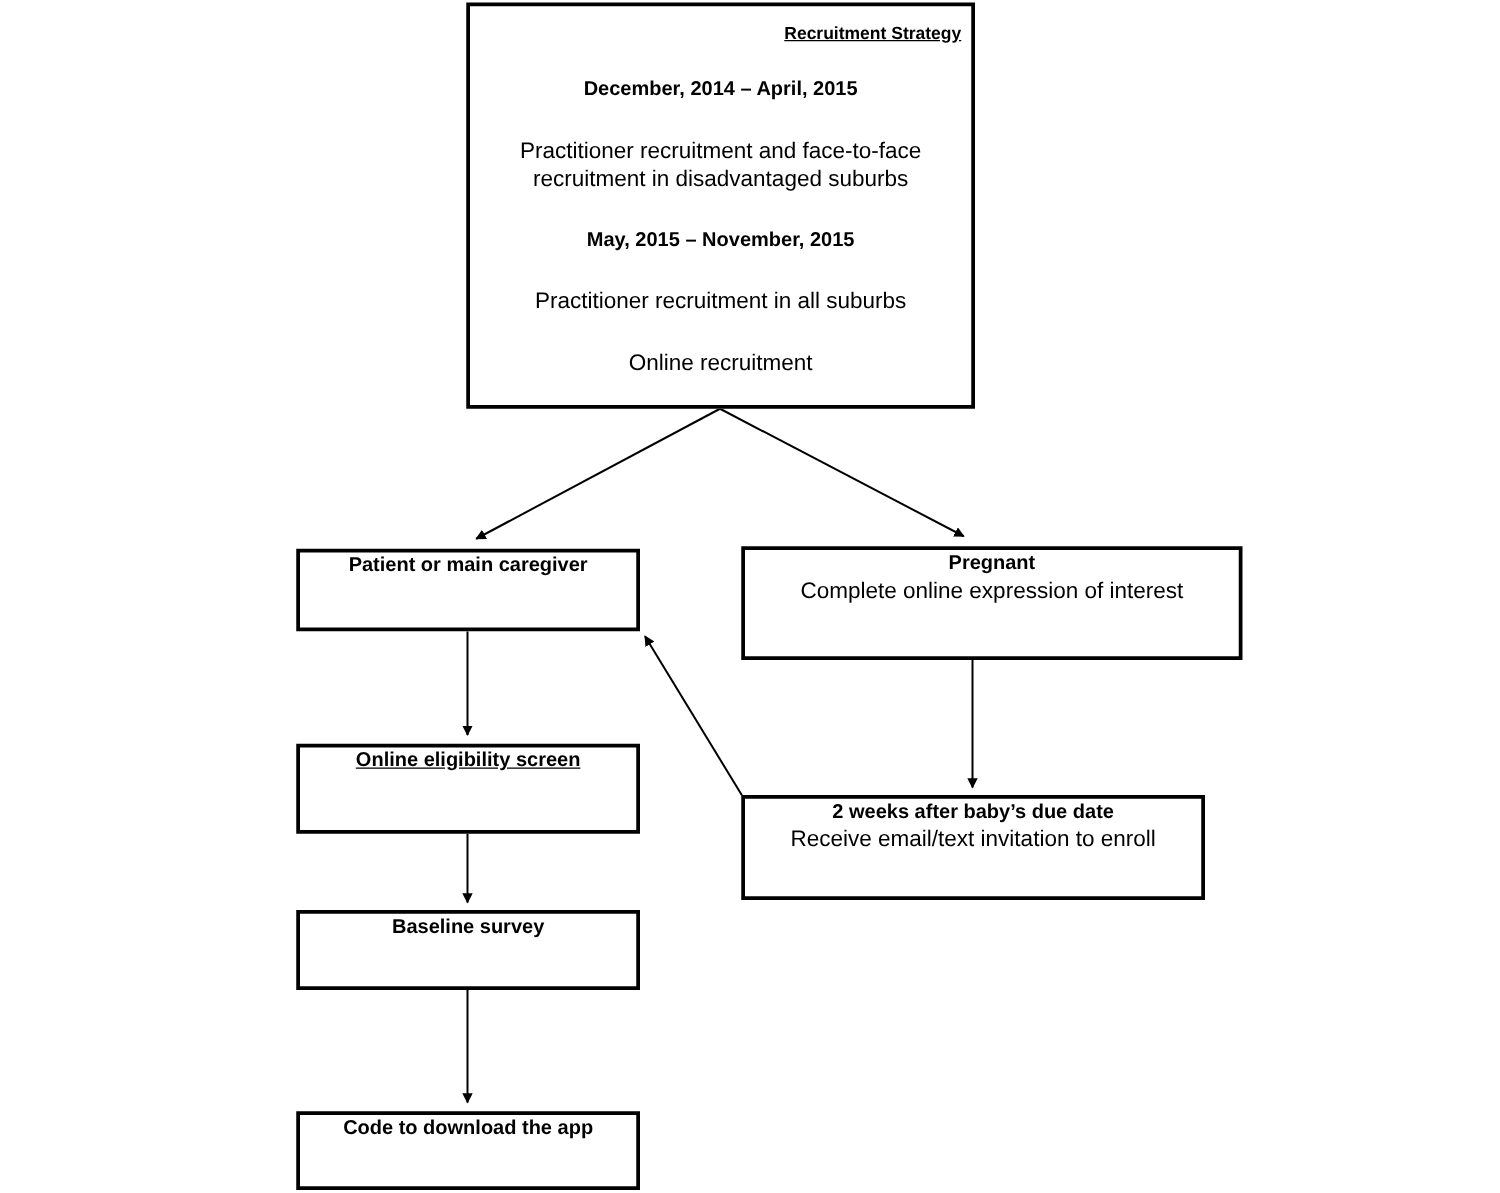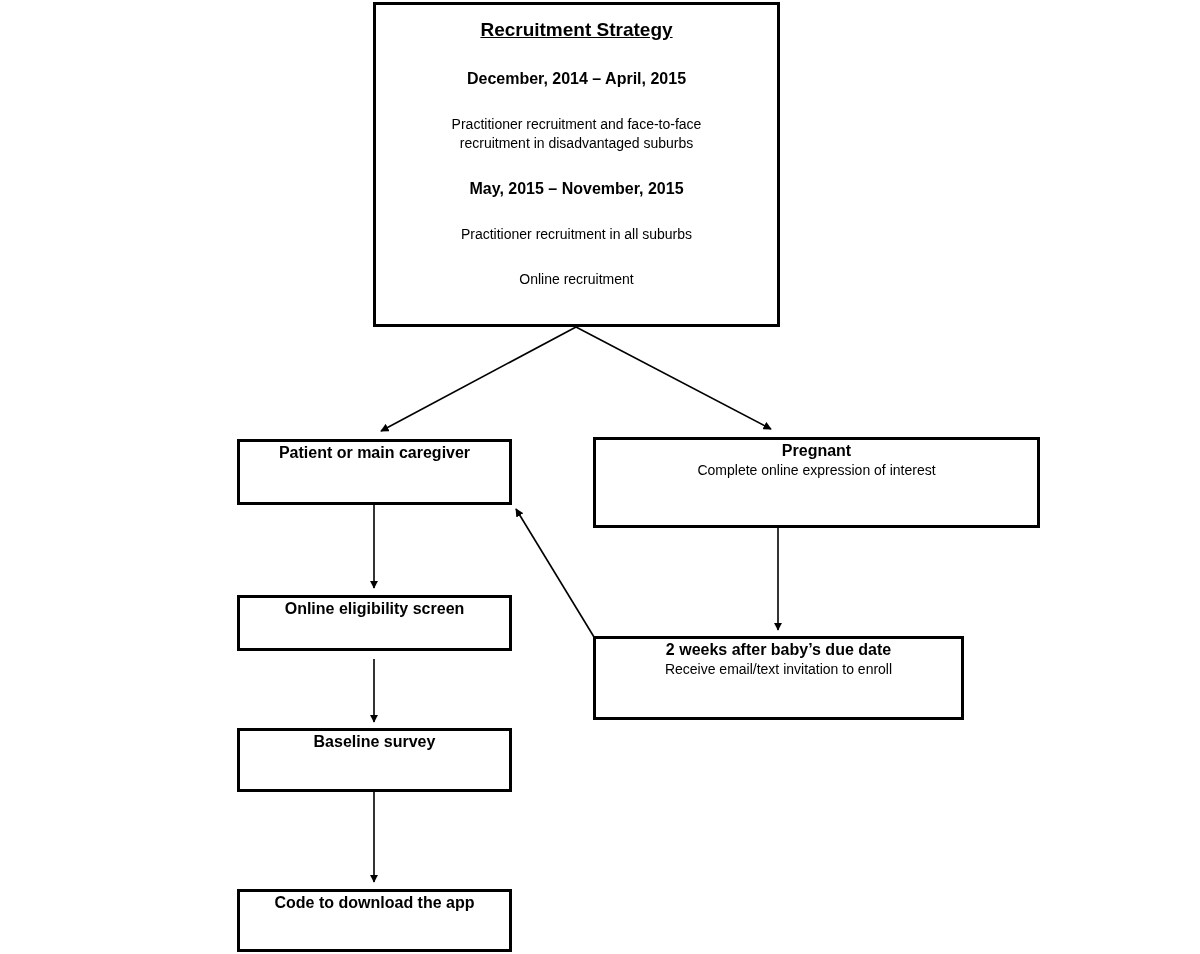--- a/index.html
+++ b/index.html
@@ -37,26 +37,27 @@
     width: 100%;
     padding: 0 8px;
     box-sizing: border-box;
   }
   .t-bold {
     font-weight: bold;
     font-size: 16px;
   }
   .t-bold-u {
     font-weight: bold;
-    font-size: 19px;
+    font-size: 14px;
     text-decoration: underline;
+    text-align: right;
   }
   .t-reg {
     font-weight: normal;
-    font-size: 14px;
+    font-size: 18px;
   }
   .gap-lg { height: 26px; }
 
   
   #node-recruitment-strategy {
     left: 373px;
     top: 2px;
     width: 407px;
     height: 325px;
     justify-content: flex-start;
@@ -64,28 +65,29 @@
   }
   #node-patient-caregiver {
     left: 237px;
     top: 439px;
     width: 275px;
     height: 66px;
   }
   #node-pregnant {
     left: 593px;
     top: 437px;
-    width: 447px;
+    width: 401px;
     height: 91px;
   }
   #node-online-eligibility {
     left: 237px;
     top: 595px;
     width: 275px;
-    height: 56px;
+    height: 72px;
+    text-decoration: underline;
   }
   #node-two-weeks {
     left: 593px;
     top: 636px;
     width: 371px;
     height: 84px;
   }
   #node-baseline-survey {
     left: 237px;
     top: 728px;

